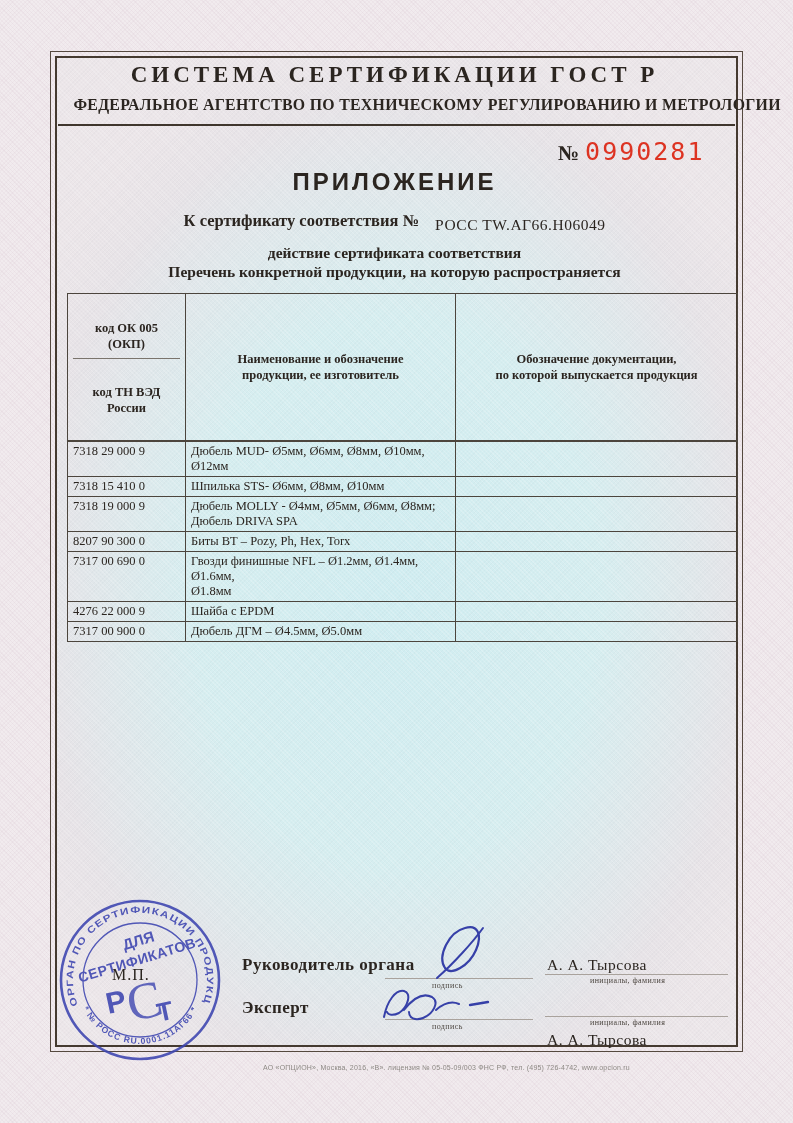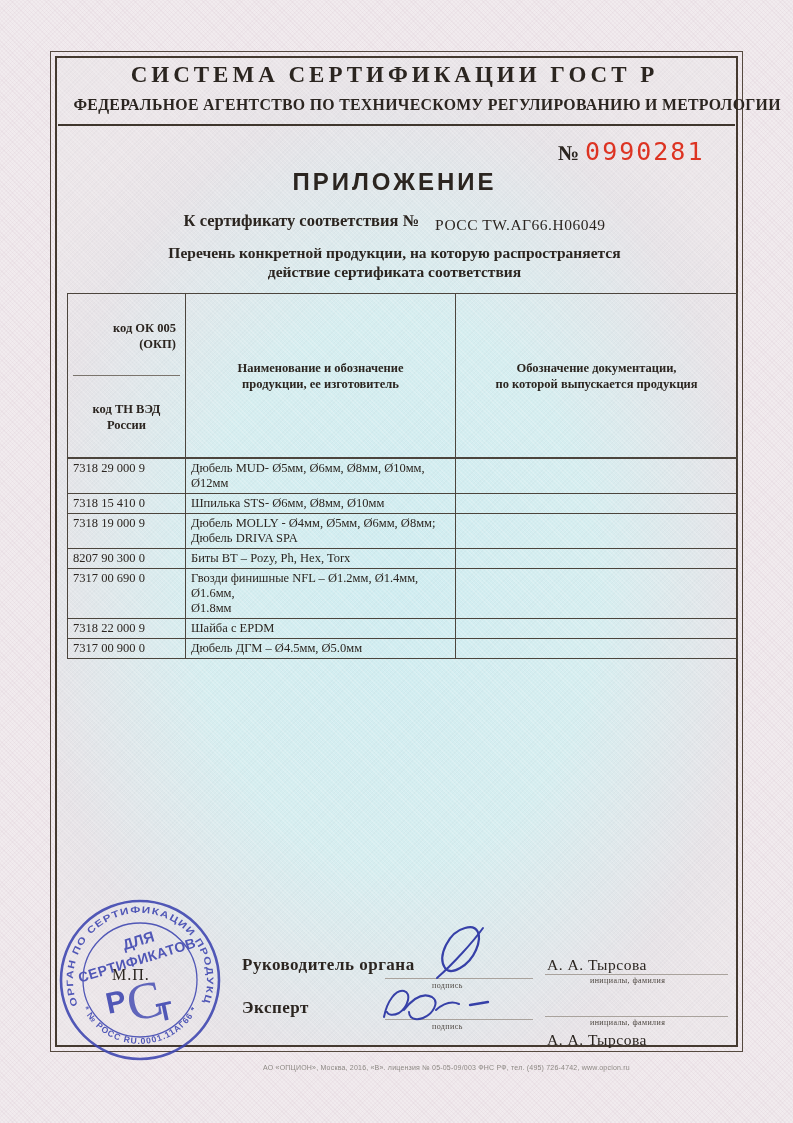--- a/index.html
+++ b/index.html
@@ -33,21 +33,21 @@
   .certline .num{font-size:15.5px;letter-spacing:.5px;display:inline-block;transform:translateY(4px);margin-left:12px;text-align:right;}
   .subt{position:absolute;left:60px;top:243px;width:669px;text-align:center;
     font-size:15.5px;font-weight:bold;line-height:19px;}
   table.prod{position:absolute;left:67px;top:293px;width:670px;border-collapse:collapse;
     table-layout:fixed;font-size:12.5px;}
   table.prod col.c1{width:118px;} table.prod col.c2{width:270px;} table.prod col.c3{width:282px;}
   table.prod td,table.prod th{border:1.5px solid #4c453d;vertical-align:top;padding:2px 5px;line-height:15px;}
   table.prod thead th{height:72px;font-weight:bold;vertical-align:middle;text-align:center;
     font-size:12.5px;line-height:16px;white-space:pre-line;border-bottom-width:2.5px;}
   th.codes-hd{padding:0;}
-  .codes-hd-top{padding:8px 4px 23px;border-bottom:1px solid #7a746c;text-align:right;}
+  .codes-hd-top{padding:8px 4px 6px;border-bottom:1px solid #7a746c;}
   .codes-hd-bot{padding:9px 4px 6px;}
   td.c-code{border-bottom-style:dashed;border-bottom-width:1px;font-size:12.5px;}
   td.c-name{white-space:pre-line;}
   .code-line{padding:0;}
   .code-line.sep{border-bottom:1px dashed #6d6660;}
   tr.tall td{height:26px;}
   
   .sig-label{position:absolute;font-size:17px;font-weight:bold;letter-spacing:.5px;padding-left:37px;}
   .sig-line{position:absolute;height:1px;background:#a9a29c;}
   .sig-caption{position:absolute;font-size:8px;color:#4a443e;letter-spacing:.4px;}
@@ -78,22 +78,22 @@
   </div>
 
   <div class="doc-title">ПРИЛОЖЕНИЕ</div>
 
   <div class="certline">
     <span class="lbl">К сертификату соответствия №</span>
     <span class="num">РОСС TW.АГ66.Н06049</span>
   </div>
 
   <div class="subt">
+    <div>действие сертификата соответствия</div>
     <div>Перечень конкретной продукции,  на которую распространяется</div>
-    <div>действие сертификата соответствия</div>
   </div>
 
   <table class="prod">
     <colgroup>
         <col class="c1">
         <col class="c2">
         <col class="c3">
       </colgroup>
     <thead>
       <tr>
@@ -140,21 +140,21 @@
         <tr class="tall">
           <td class="c-code">
             <div class="code-line">7317 00 690 0</div>
           </td>
           <td class="c-name">Гвозди финишные NFL – Ø1.2мм, Ø1.4мм, Ø1.6мм,
 Ø1.8мм</td>
           <td class="c-doc"></td>
         </tr>
         <tr>
           <td class="c-code">
-            <div class="code-line">7318 22 000 9</div>
+            <div class="code-line">4276 22 000 9</div>
           </td>
           <td class="c-name">Шайба с EPDM</td>
           <td class="c-doc"></td>
         </tr>
         <tr>
           <td class="c-code">
             <div class="code-line">7317 00 900 0</div>
           </td>
           <td class="c-name">Дюбель ДГМ – Ø4.5мм, Ø5.0мм</td>
           <td class="c-doc"></td>

